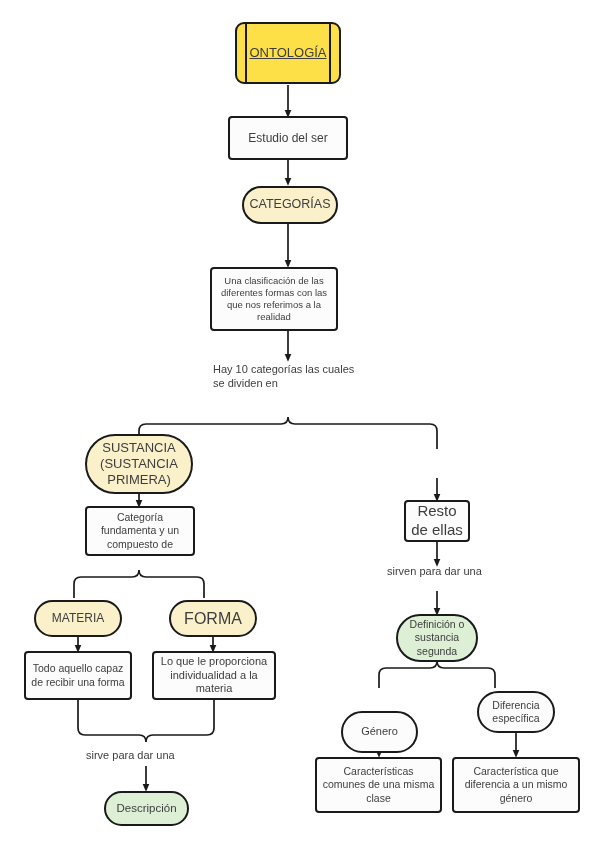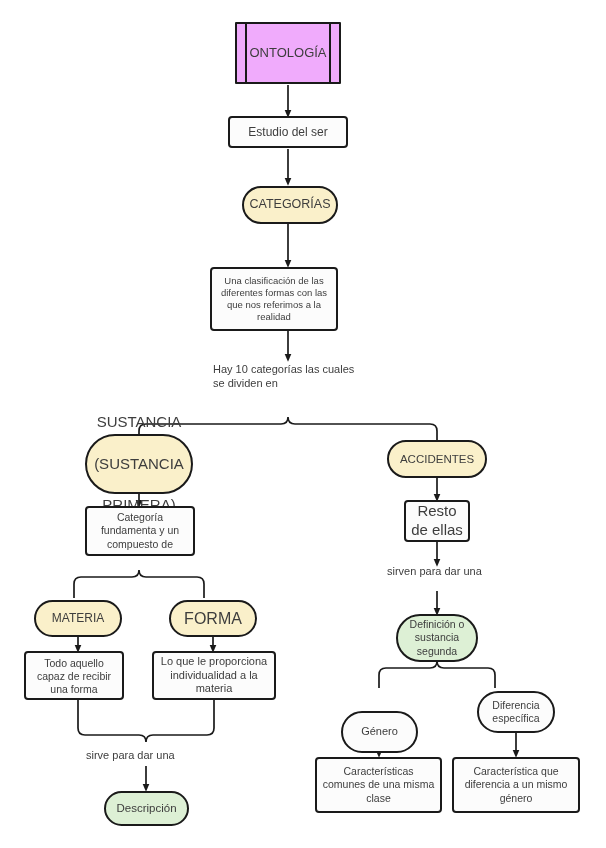--- a/index.html
+++ b/index.html
@@ -18,21 +18,21 @@
     display:flex;align-items:center;justify-content:center;
     text-align:center;
     border:2px solid #1a1a1a;
     color:#3d3d3d;
     line-height:1.25;
     z-index:2;
     background:#ffffff;
   }
   .rect{border-radius:4px;}
   .stadium{border-radius:999px;}
-  .process{border-radius:1px;background:#f0abfc;}
+  .process{border-radius:9px;background:#fde047;text-decoration:underline;}
   .process::before,.process::after{
     content:"";position:absolute;top:-2px;bottom:-2px;width:0;
     border-left:2px solid #1a1a1a;
   }
   .process::before{left:8px;}
   .process::after{right:8px;}
 
   .cream{background:#faf0ca;}
   .green{background:#ddf0d5;}
   .white{background:#fcfcfc;}
@@ -96,73 +96,70 @@
       <line x1="379" y1="733" x2="379" y2="754" marker-end="url(#ah)"></line>
 
       <line x1="516" y1="733" x2="516" y2="754" marker-end="url(#ah)"></line>
     </g>
   </svg>
 
   <div class="node process" style="left:235px;top:22px;width:106px;height:62px;font-size:13px;">
     <span>ONTOLOGÍA</span>
   </div>
 
-  <div class="node rect white" style="left:228px;top:116px;width:120px;height:32px;font-size:12px;">
+  <div class="node rect white" style="left:228px;top:116px;width:120px;height:44px;font-size:12px;">
     <span>Estudio del ser</span>
   </div>
 
   <div class="node stadium cream" style="left:242px;top:186px;width:96px;height:38px;font-size:12.5px;">
     <span>CATEGORÍAS</span>
   </div>
 
   <div class="node rect white" style="left:210px;top:267px;width:128px;height:64px;font-size:9.5px;padding:2px 5px;">
     <span>Una clasificación de las diferentes formas con las que nos referimos a la realidad</span>
   </div>
 
   <div class="label fs11" style="left:213px;top:362px;width:150px;">
     <span>Hay 10 categorías las cuales se dividen en</span>
   </div>
 
-  <div class="node stadium cream" style="left:85px;top:434px;width:108px;height:60px;font-size:15px;flex-direction:column;gap:23px;">
+  <div class="node stadium cream" style="left:85px;top:434px;width:108px;height:60px;font-size:13px;flex-direction:column;">
     <span>SUSTANCIA</span>
     <span>(SUSTANCIA</span>
     <span>PRIMERA)</span>
   </div>
 
   <div class="node stadium cream" style="left:34px;top:600px;width:88px;height:37px;font-size:12px;">
     <span>MATERIA</span>
   </div>
 
   <div class="node rect white" style="left:85px;top:506px;width:110px;height:50px;font-size:10.5px;padding:2px 5px;">
     <span>Categoría fundamenta y un compuesto de</span>
   </div>
 
   <div class="node stadium cream" style="left:169px;top:600px;width:88px;height:37px;font-size:16px;align-items:center;">
     <span>FORMA</span>
   </div>
 
-  <div class="node rect white" style="left:24px;top:651px;width:100px;height:49px;font-size:10.5px;padding:2px 4px;align-items:flex-end;">
+  <div class="node rect white" style="left:24px;top:651px;width:108px;height:49px;font-size:10.5px;padding:2px 4px;">
     <span>Todo aquello capaz de recibir una forma</span>
   </div>
 
   <div class="node rect white" style="left:152px;top:651px;width:124px;height:49px;font-size:11px;padding:2px 4px;">
     <span>Lo que le proporciona individualidad a la materia</span>
   </div>
 
   <div class="label fs11" style="left:86px;top:748px;width:120px;">
     <span>sirve para dar una</span>
   </div>
 
   <div class="node stadium green" style="left:104px;top:791px;width:85px;height:35px;font-size:11.5px;">
     <span>Descripción</span>
   </div>
 
-  <div class="node stadium cream" style="left:387px;top:440px;width:100px;height:38px;font-size:11.5px;">
-    <span>ACCIDENTES</span>
-  </div>
 
   <div class="node rect white" style="left:404px;top:500px;width:66px;height:42px;font-size:15px;padding:2px 3px;">
     <span>Resto de ellas</span>
   </div>
 
   <div class="label fs11" style="left:387px;top:564px;width:100px;">
     <span>sirven para dar una</span>
   </div>
 
   <div class="node stadium green" style="left:396px;top:614px;width:82px;height:48px;font-size:10.5px;padding:2px 6px;">

